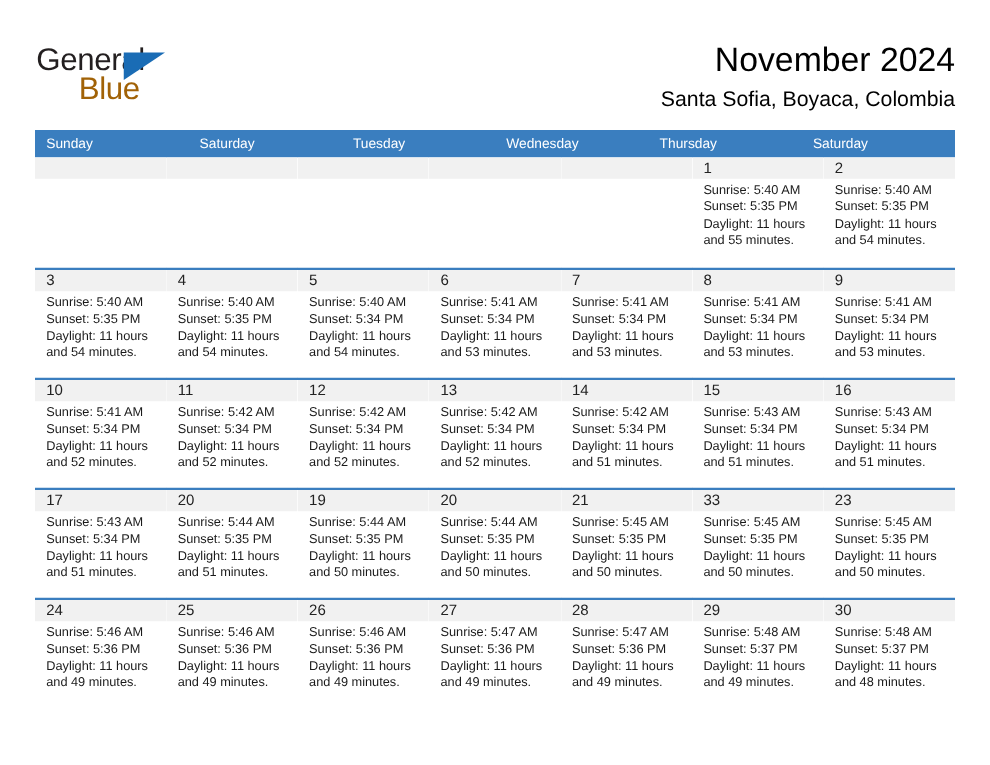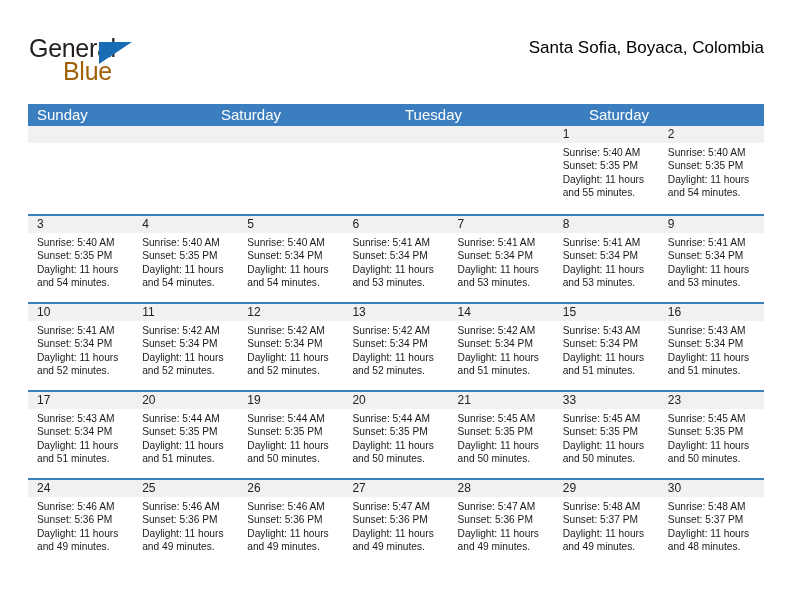--- a/index.html
+++ b/index.html
@@ -96,21 +96,21 @@
   }
 
   .weekday-row {
     display: flex;
     background: #3a7ebf;
     height: 22px;
   }
   .weekday-cell {
     flex: 1 1 0;
     color: #ffffff;
-    font-size: 15px;
+    font-size: 11px;
     line-height: 22px;
     padding-left: 9px;
     box-sizing: border-box;
     white-space: nowrap;
     overflow: hidden;
   }
 
   .week-row {
     display: flex;
     border-top: 2px solid #3a7ebf;
@@ -159,30 +159,33 @@
 
   <div class="header">
 
     <div class="brand">
       <span class="brand-general">General</span>
       <span class="brand-triangle"></span>
       <span class="brand-blue">Blue</span>
     </div>
 
     <div class="title-block">
+      <div class="cal-title">November 2024</div>
       <div class="cal-subtitle">Santa Sofia, Boyaca, Colombia</div>
     </div>
 
   </div>
 
   <div class="calendar">
     <div class="weekday-row" id="weekday-row">
         <div class="weekday-cell">Sunday</div>
         <div class="weekday-cell">Saturday</div>
         <div class="weekday-cell">Tuesday</div>
+        <div class="weekday-cell">Wednesday</div>
+        <div class="weekday-cell">Thursday</div>
         <div class="weekday-cell">Saturday</div>
       </div>
     <div id="weeks-container">
         <div class="week-row">
           <div class="day-cell empty">
             <div class="day-num-band"></div>
           </div>
           <div class="day-cell empty">
             <div class="day-num-band"></div>
           </div>

